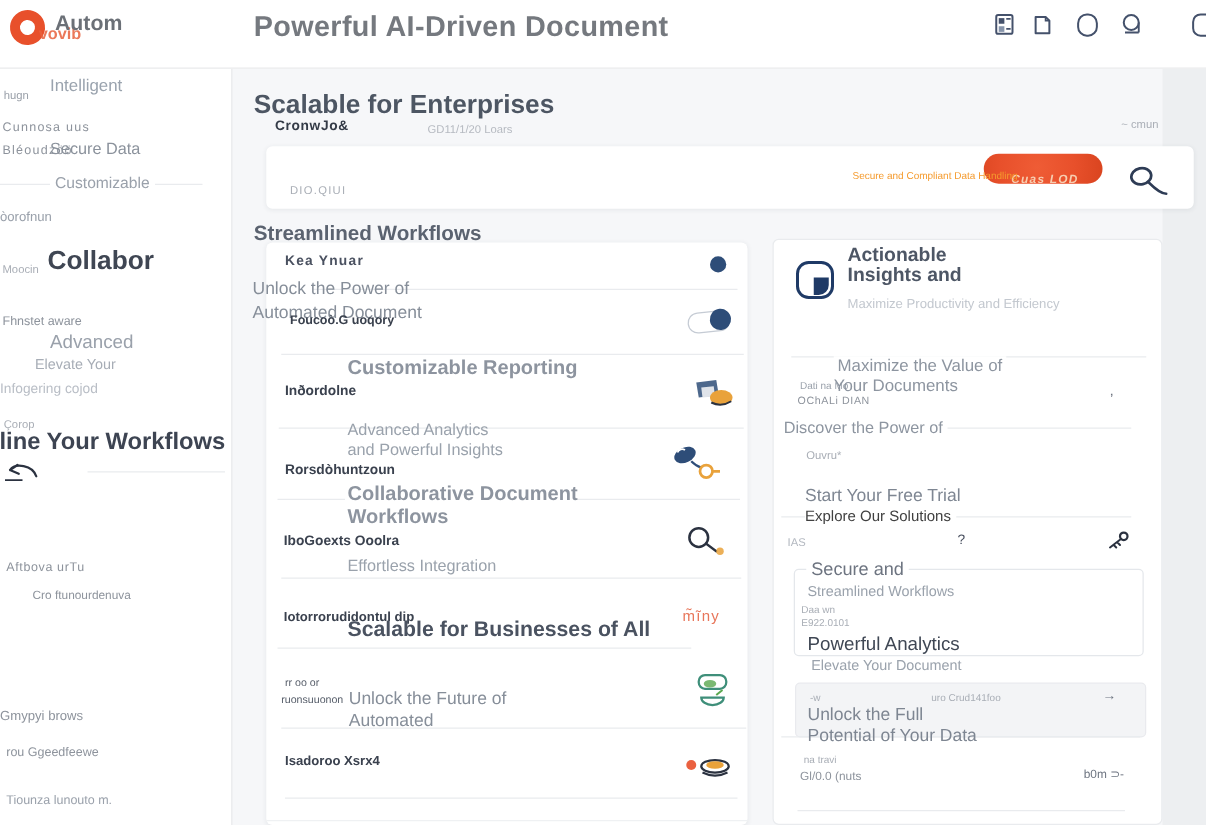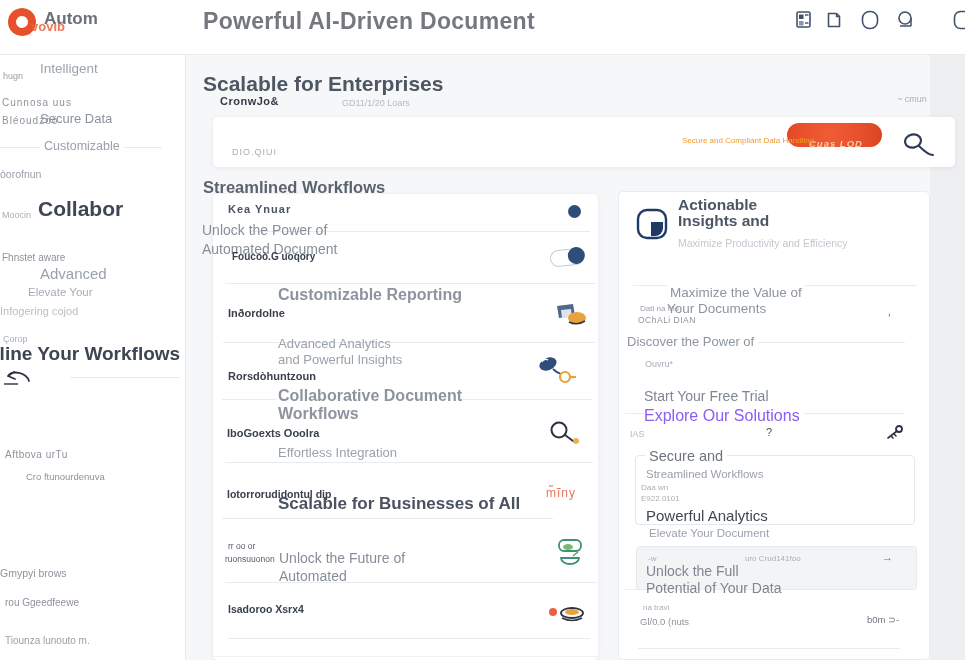--- a/index.html
+++ b/index.html
@@ -226,21 +226,21 @@
   <span class="t" style="left:667px;top:301px;font-size:13.5px;color:#8d95a0;z-index:9">Your Documents</span>
   <span class="t" style="left:638px;top:315px;font-size:8.5px;color:#8d939c;letter-spacing:.5px;z-index:8">OChALi DIAN</span>
   <span class="t" style="left:888px;top:312px;font-size:12px;color:#6d7480;z-index:8">’</span>
 
   <div class="hr" style="left:625px;top:342px;width:280px;z-index:7"></div>
   <span class="t" style="left:623px;top:334px;font-size:13px;color:#8d95a0;background:#fff;padding:0 4px;z-index:8">Discover the Power of</span>
   <span class="t" style="left:645px;top:359px;font-size:9px;color:#a9aeb6;z-index:8">Ouvru*</span>
 
   <span class="t" style="left:644px;top:388px;font-size:14px;color:#7e8692;z-index:8;cursor:pointer">Start Your Free Trial</span>
   <div class="hr" style="left:625px;top:413px;width:280px;z-index:7"></div>
-  <span class="t" style="left:644px;top:406px;font-size:16px;color:#8b5cf6;background:#fff;padding-right:4px;z-index:8;cursor:pointer">Explore Our Solutions</span>
+  <span class="t" style="left:644px;top:406px;font-size:12px;color:#404040;background:#fff;padding-right:4px;z-index:8;cursor:pointer">Explore Our Solutions</span>
   <span class="t" style="left:630px;top:429px;font-size:9px;color:#b3b8c0;z-index:8">IAS</span>
   <span class="t" style="left:766px;top:426px;font-size:11px;color:#4a5160;z-index:8;cursor:pointer">?</span>
   <span class="abs" style="left:884px;top:424px;z-index:8">
     <svg width="20" height="16" viewBox="0 0 20 16">
         <circle cx="15" cy="5" r="3" fill="none" stroke="#2b3240" stroke-width="1.8"></circle>
         <path d="M13 7 l-9 7 M7 12 l2 2 M10 10 l2 2" stroke="#2b3240" stroke-width="1.6" stroke-linecap="round"></path>
       </svg>
   </span>
 
   <div class="subbox" style="left:635px;top:455px;width:280px;height:70px;z-index:7;cursor:pointer"></div>

